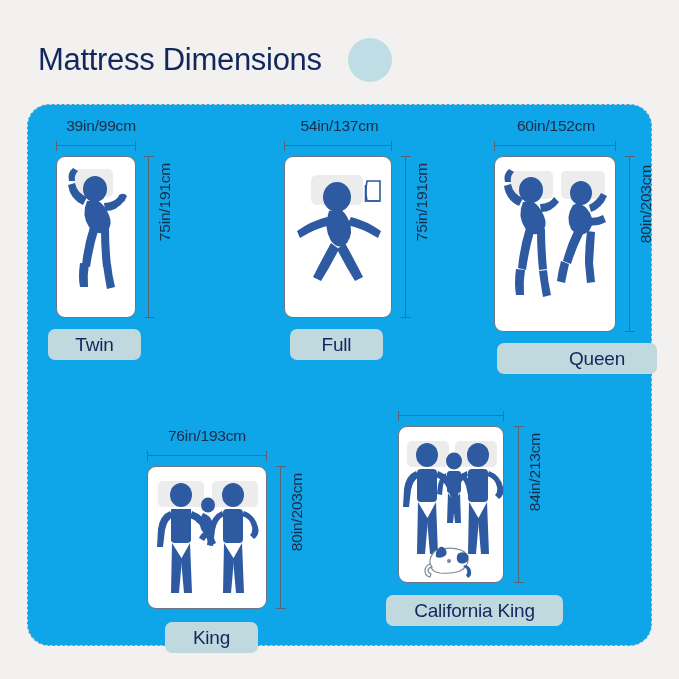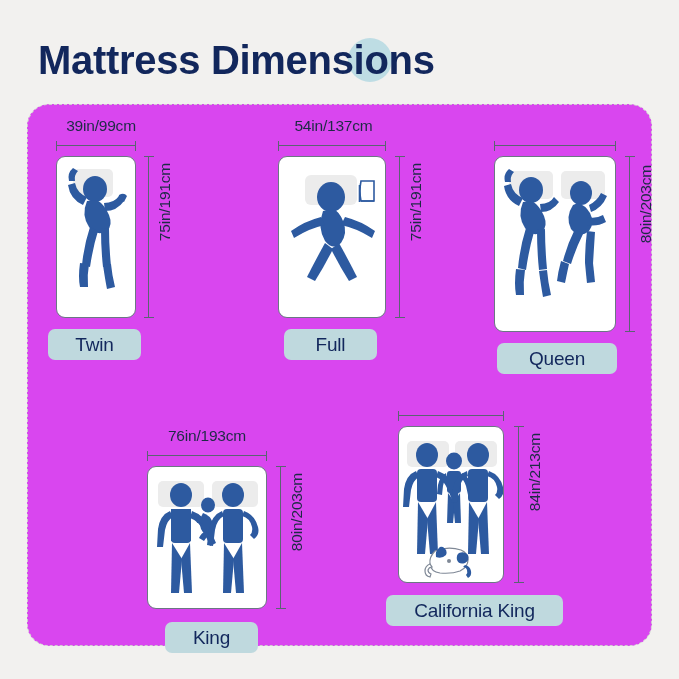--- a/index.html
+++ b/index.html
@@ -30,35 +30,35 @@
     top: 38px;
     width: 44px;
     height: 44px;
     border-radius: 50%;
     background: #bedde4;
     z-index: 0;
   }
   #page-title {
     position: relative;
     z-index: 1;
-    font-size: 40px;
-    font-weight: bold;
+    font-size: 31px;
+    font-weight: normal;
     color: #12275c;
     letter-spacing: -0.3px;
     white-space: nowrap;
   }
 
   
   #panel {
     position: absolute;
     left: 27px;
     top: 104px;
     width: 625px;
     height: 542px;
-    background: #d946ef;
+    background: #0ea5e9;
     border: 1.6px dashed #cfcfcf;
     border-radius: 22px;
     box-sizing: border-box;
   }
 
   
   .card {
     position: absolute;
   }
   .dim-top-label {
@@ -166,21 +166,21 @@
         </g>
       </svg>
     </div>
     <div class="dim-right-line" style="left:120px; top:51px; height:162px;"></div>
     <div class="dim-right-label" style="left:128px; top:58px;">75in/191cm</div>
     <div class="size-pill" style="left:20px; top:224px; width:93px;">
       <span>Twin</span>
     </div>
   </div>
 
-  <div class="card" style="left:228px; top:0px; width:185px; height:260px;">
+  <div class="card" style="left:234px; top:0px; width:185px; height:260px;">
     <div class="dim-top-label" style="left:0px; top:12px; width:155px;">54in/137cm</div>
     <div class="dim-top-line" style="left:22px; top:40px; width:108px;"></div>
     <div class="bed" style="left:22px; top:51px; width:108px; height:162px;">
       <svg width="108" height="162" viewBox="0 0 108 162">
         <rect x="26" y="18" width="52" height="30" rx="6" fill="#ececec"></rect>
         <g fill="none" stroke="#2d5aa0" stroke-width="1.6">
           <path d="M82 24 h13 v20 h-13 q-2 -10 0 -20 z" fill="#ffffff"></path>
           <path d="M82 44 h13"></path>
           <path d="M80.5 28 v17"></path>
         </g>
@@ -195,20 +195,21 @@
       </svg>
     </div>
     <div class="dim-right-line" style="left:143px; top:51px; height:162px;"></div>
     <div class="dim-right-label" style="left:151px; top:58px;">75in/191cm</div>
     <div class="size-pill" style="left:28px; top:224px; width:93px;">
       <span>Full</span>
     </div>
   </div>
 
   <div class="card" style="left:448px; top:0px; width:185px; height:260px;">
+    <div class="dim-top-label" style="left:0px; top:12px; width:160px;">60in/152cm</div>
     <div class="dim-top-line" style="left:18px; top:40px; width:122px;"></div>
     <div class="bed" style="left:18px; top:51px; width:122px; height:176px;">
       <svg width="122" height="176" viewBox="0 0 122 176">
         <rect x="14" y="14" width="44" height="28" rx="5" fill="#ececec"></rect>
         <rect x="66" y="14" width="44" height="28" rx="5" fill="#ececec"></rect>
         <g fill="#2d5aa0">
           <ellipse cx="36" cy="33" rx="12" ry="13"></ellipse>
           <path d="M28 45 q-6 14 2 26 q8 10 17 4 q6 -6 2 -16 q-4 -10 -12 -15 z"></path>
           <path d="M28 41 q-10 -4 -12 -14 l-7 2 q2 14 15 20 z"></path>
           <path d="M10 25 q-2 -8 4 -13 l5 3 q-4 4 -3 10 z"></path>
@@ -225,21 +226,21 @@
           <path d="M92 60 q9 2 16 -2 l3 7 q-9 5 -19 3 z"></path>
           <path d="M80 72 q-8 16 -12 32 l8 3 q5 -16 12 -30 z"></path>
           <path d="M92 74 q-2 16 -2 32 l8 1 q1 -17 2 -32 z"></path>
           <path d="M66 104 q-3 11 -4 20 l8 2 q2 -10 4 -19 z"></path>
           <path d="M90 106 q1 11 2 20 l8 -1 q-1 -10 -2 -19 z"></path>
         </g>
       </svg>
     </div>
     <div class="dim-right-line" style="left:153px; top:51px; height:176px;"></div>
     <div class="dim-right-label" style="left:161px; top:60px;">80in/203cm</div>
-    <div class="size-pill" style="left:21px; top:238px; width:120px;">
+    <div class="size-pill" style="left:21px; top:238px; width:120px;padding-left:40px;">
       <span>Queen</span>
     </div>
   </div>
 
   <div class="card" style="left:95px; top:282px; width:210px; height:250px;margin-top:40px;">
     <div class="dim-top-label" style="left:0px; top:0px; width:168px;">76in/193cm</div>
     <div class="dim-top-line" style="left:24px; top:28px; width:120px;"></div>
     <div class="bed" style="left:24px; top:39px; width:120px; height:143px;">
       <svg width="120" height="143" viewBox="0 0 120 143">
         <rect x="10" y="14" width="46" height="26" rx="5" fill="#ececec"></rect>

